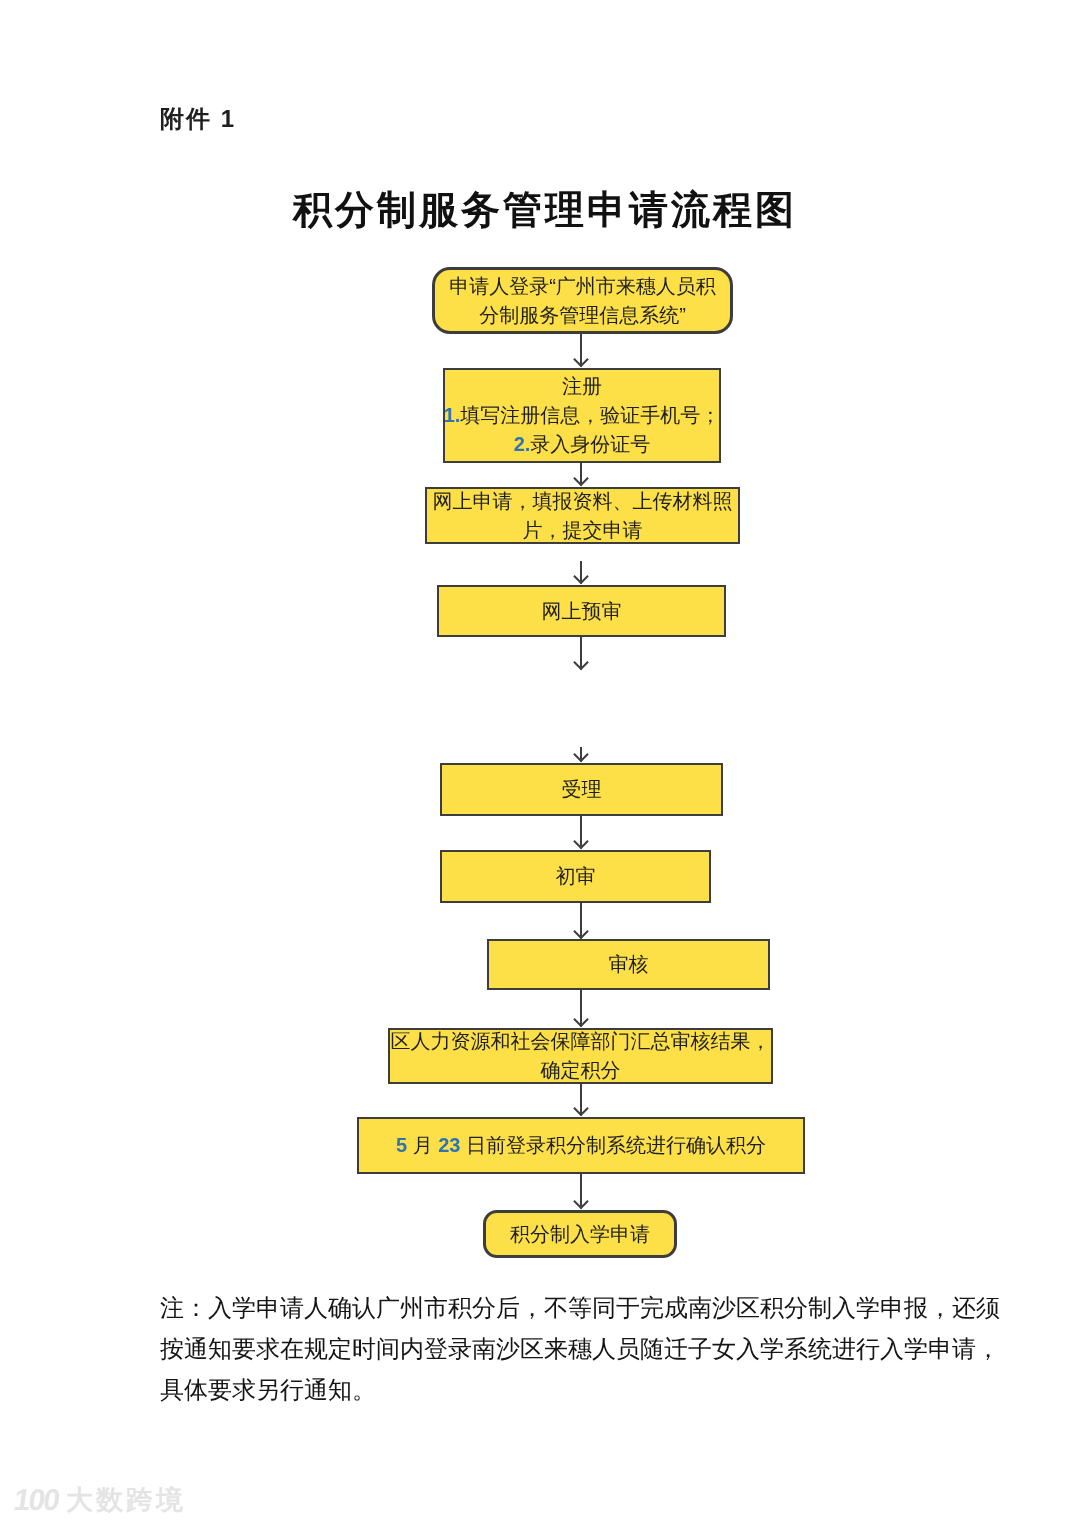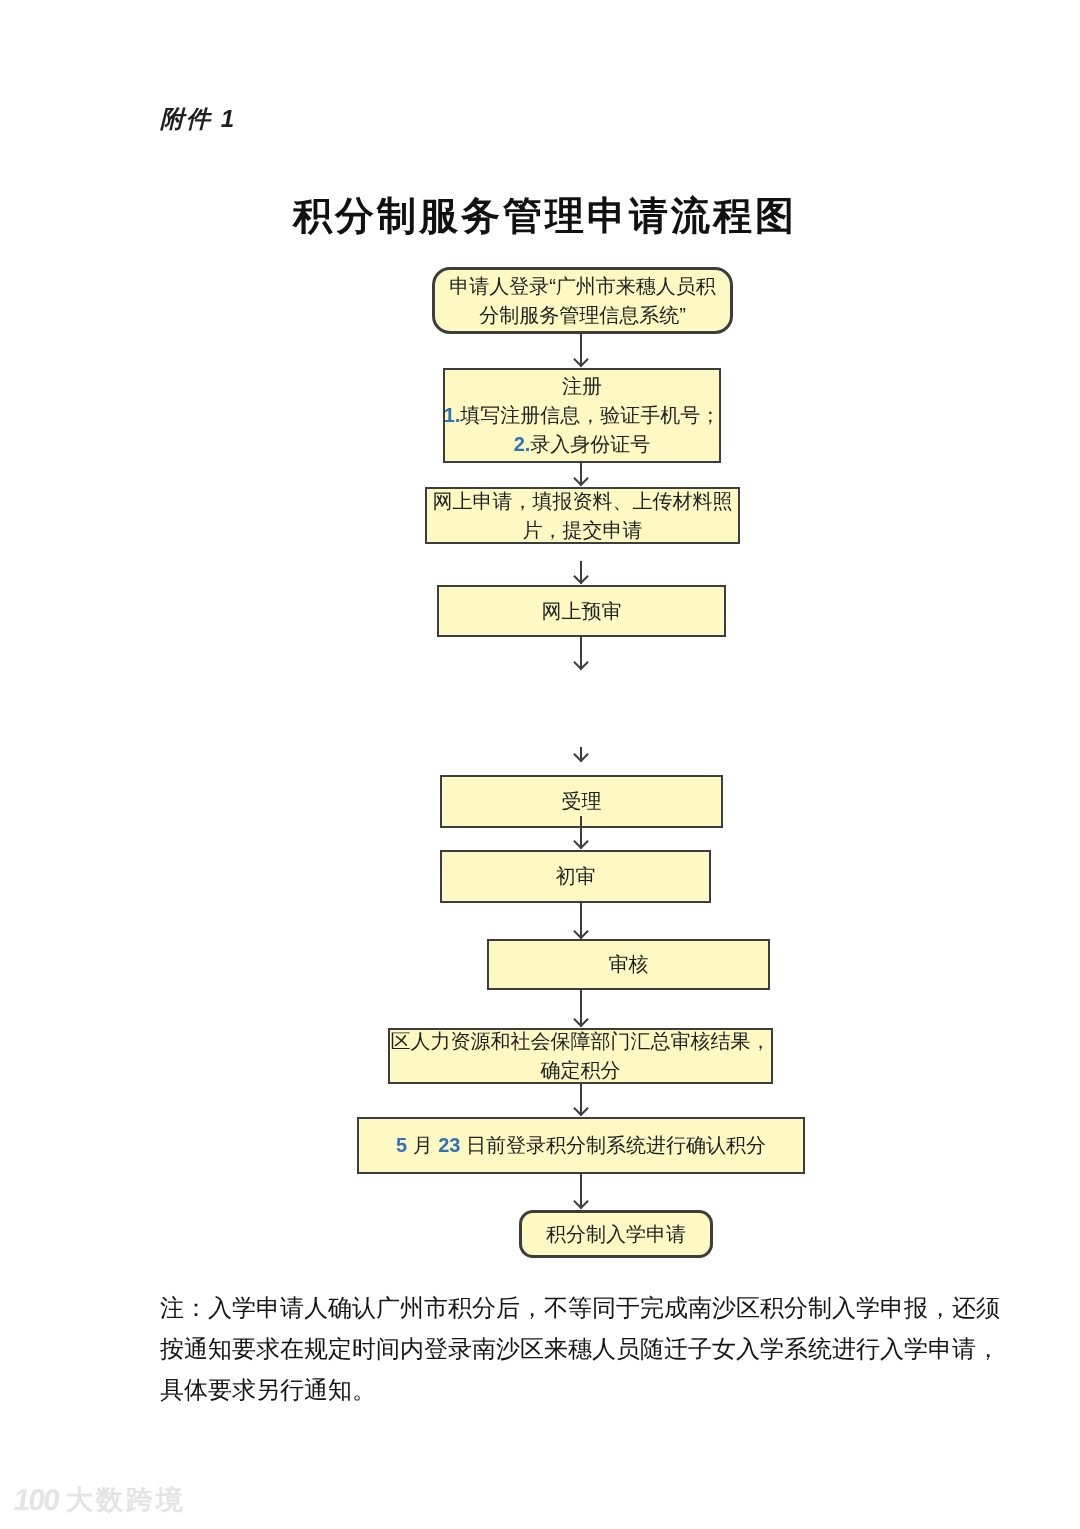--- a/index.html
+++ b/index.html
@@ -11,58 +11,57 @@
   html,body{background:#ffffff;}
   body{
     width:1080px;height:1529px;
     position:relative;
     overflow:hidden;
     font-family:"Liberation Sans",sans-serif;
     color:var(--text);
   }
   .attachment{
     position:absolute;left:160px;top:103px;
-    font-size:24px;font-weight:600;letter-spacing:2px;font-style:italic;
+    font-size:24px;font-weight:600;letter-spacing:2px;
   }
   .title{
     position:absolute;left:545px;top:183px;
     transform:translateX(-50%);
     white-space:nowrap;
     font-family:"Liberation Serif","DejaVu Serif",serif;
     font-size:39px;font-weight:800;letter-spacing:3px;
     color:#111;
-    margin-top:6px;
   }
   
   .flowchart{position:absolute;left:0;top:0;width:1080px;height:1300px;}
   .flow-node{
     position:absolute;
     border:2px solid var(--line);
-    background:#fef9c3;
+    background:#fde047;
     display:flex;flex-direction:column;
     align-items:center;justify-content:center;
     text-align:center;
     font-size:20px;
     color:var(--text);
   }
   .flow-line{white-space:nowrap;line-height:29px;}
   .flow-line .accent{color:var(--accent);font-weight:600;}
   .shape-rounded{border-width:3px;border-radius:18px;}
   .node-login        {left:432px;top:267px;width:301px;height:67px;}
   .node-register     {left:443px;top:368px;width:278px;height:95px;}
   .node-apply-online {left:425px;top:487px;width:315px;height:57px;}
   .node-pre-review   {left:437px;top:585px;width:289px;height:52px;}
   .node-onsite-verify{left:300px;top:671px;width:577px;height:76px;line-height:32px;}
   .node-onsite-verify .flow-line{line-height:32px;}
-  .node-accept       {left:440px;top:763px;width:283px;height:53px;margin-top:12px;}
+  .node-accept       {left:440px;top:763px;width:283px;height:53px;}
   .node-initial-review{left:440px;top:850px;width:271px;height:53px;}
   .node-final-review {left:440px;top:939px;width:283px;height:51px;margin-left:47px;}
   .node-summarize    {left:388px;top:1028px;width:385px;height:56px;}
   .node-confirm-points{left:357px;top:1117px;width:448px;height:57px;}
-  .node-enroll-apply {left:483px;top:1210px;width:194px;height:48px;border-radius:14px;margin-left:36px;}
+  .node-enroll-apply {left:483px;top:1210px;width:194px;height:48px;border-radius:14px;}
   
   .arrow{position:absolute;left:581px;width:18px;transform:translateX(-50%);}
   .arrow::before{
     content:'';position:absolute;left:50%;top:0;bottom:3px;
     width:2px;margin-left:-1px;background:var(--line);
   }
   .arrow::after{
     content:'';position:absolute;left:50%;bottom:2px;
     width:9px;height:9px;
     border-right:2px solid var(--line);

